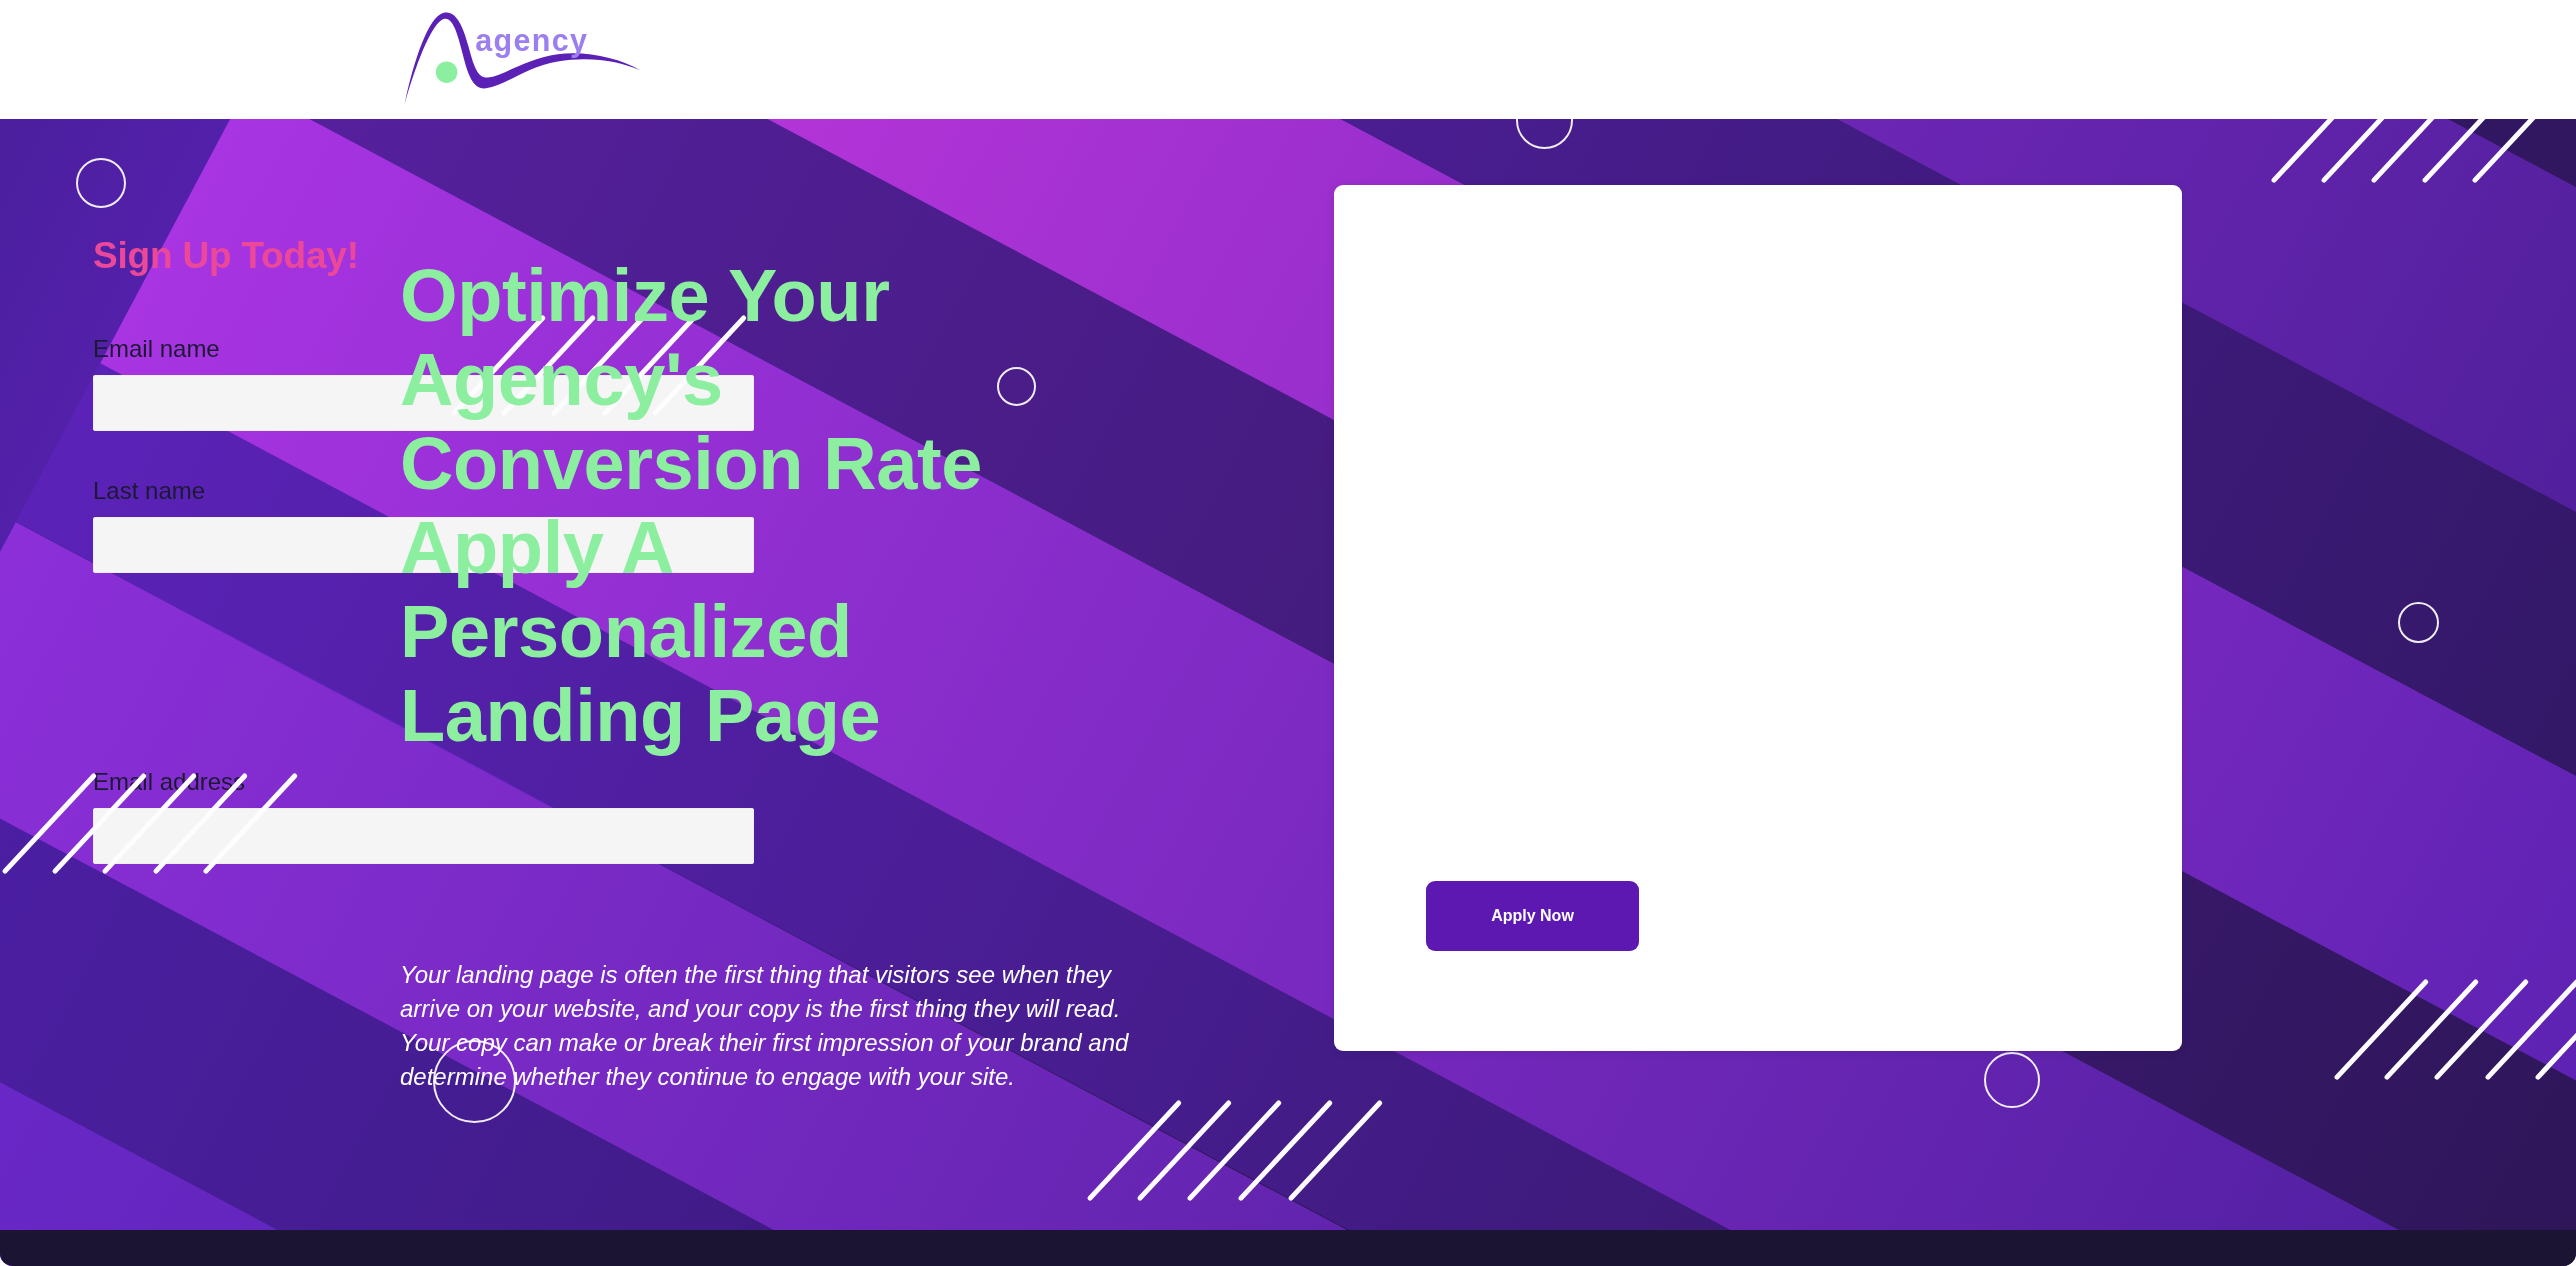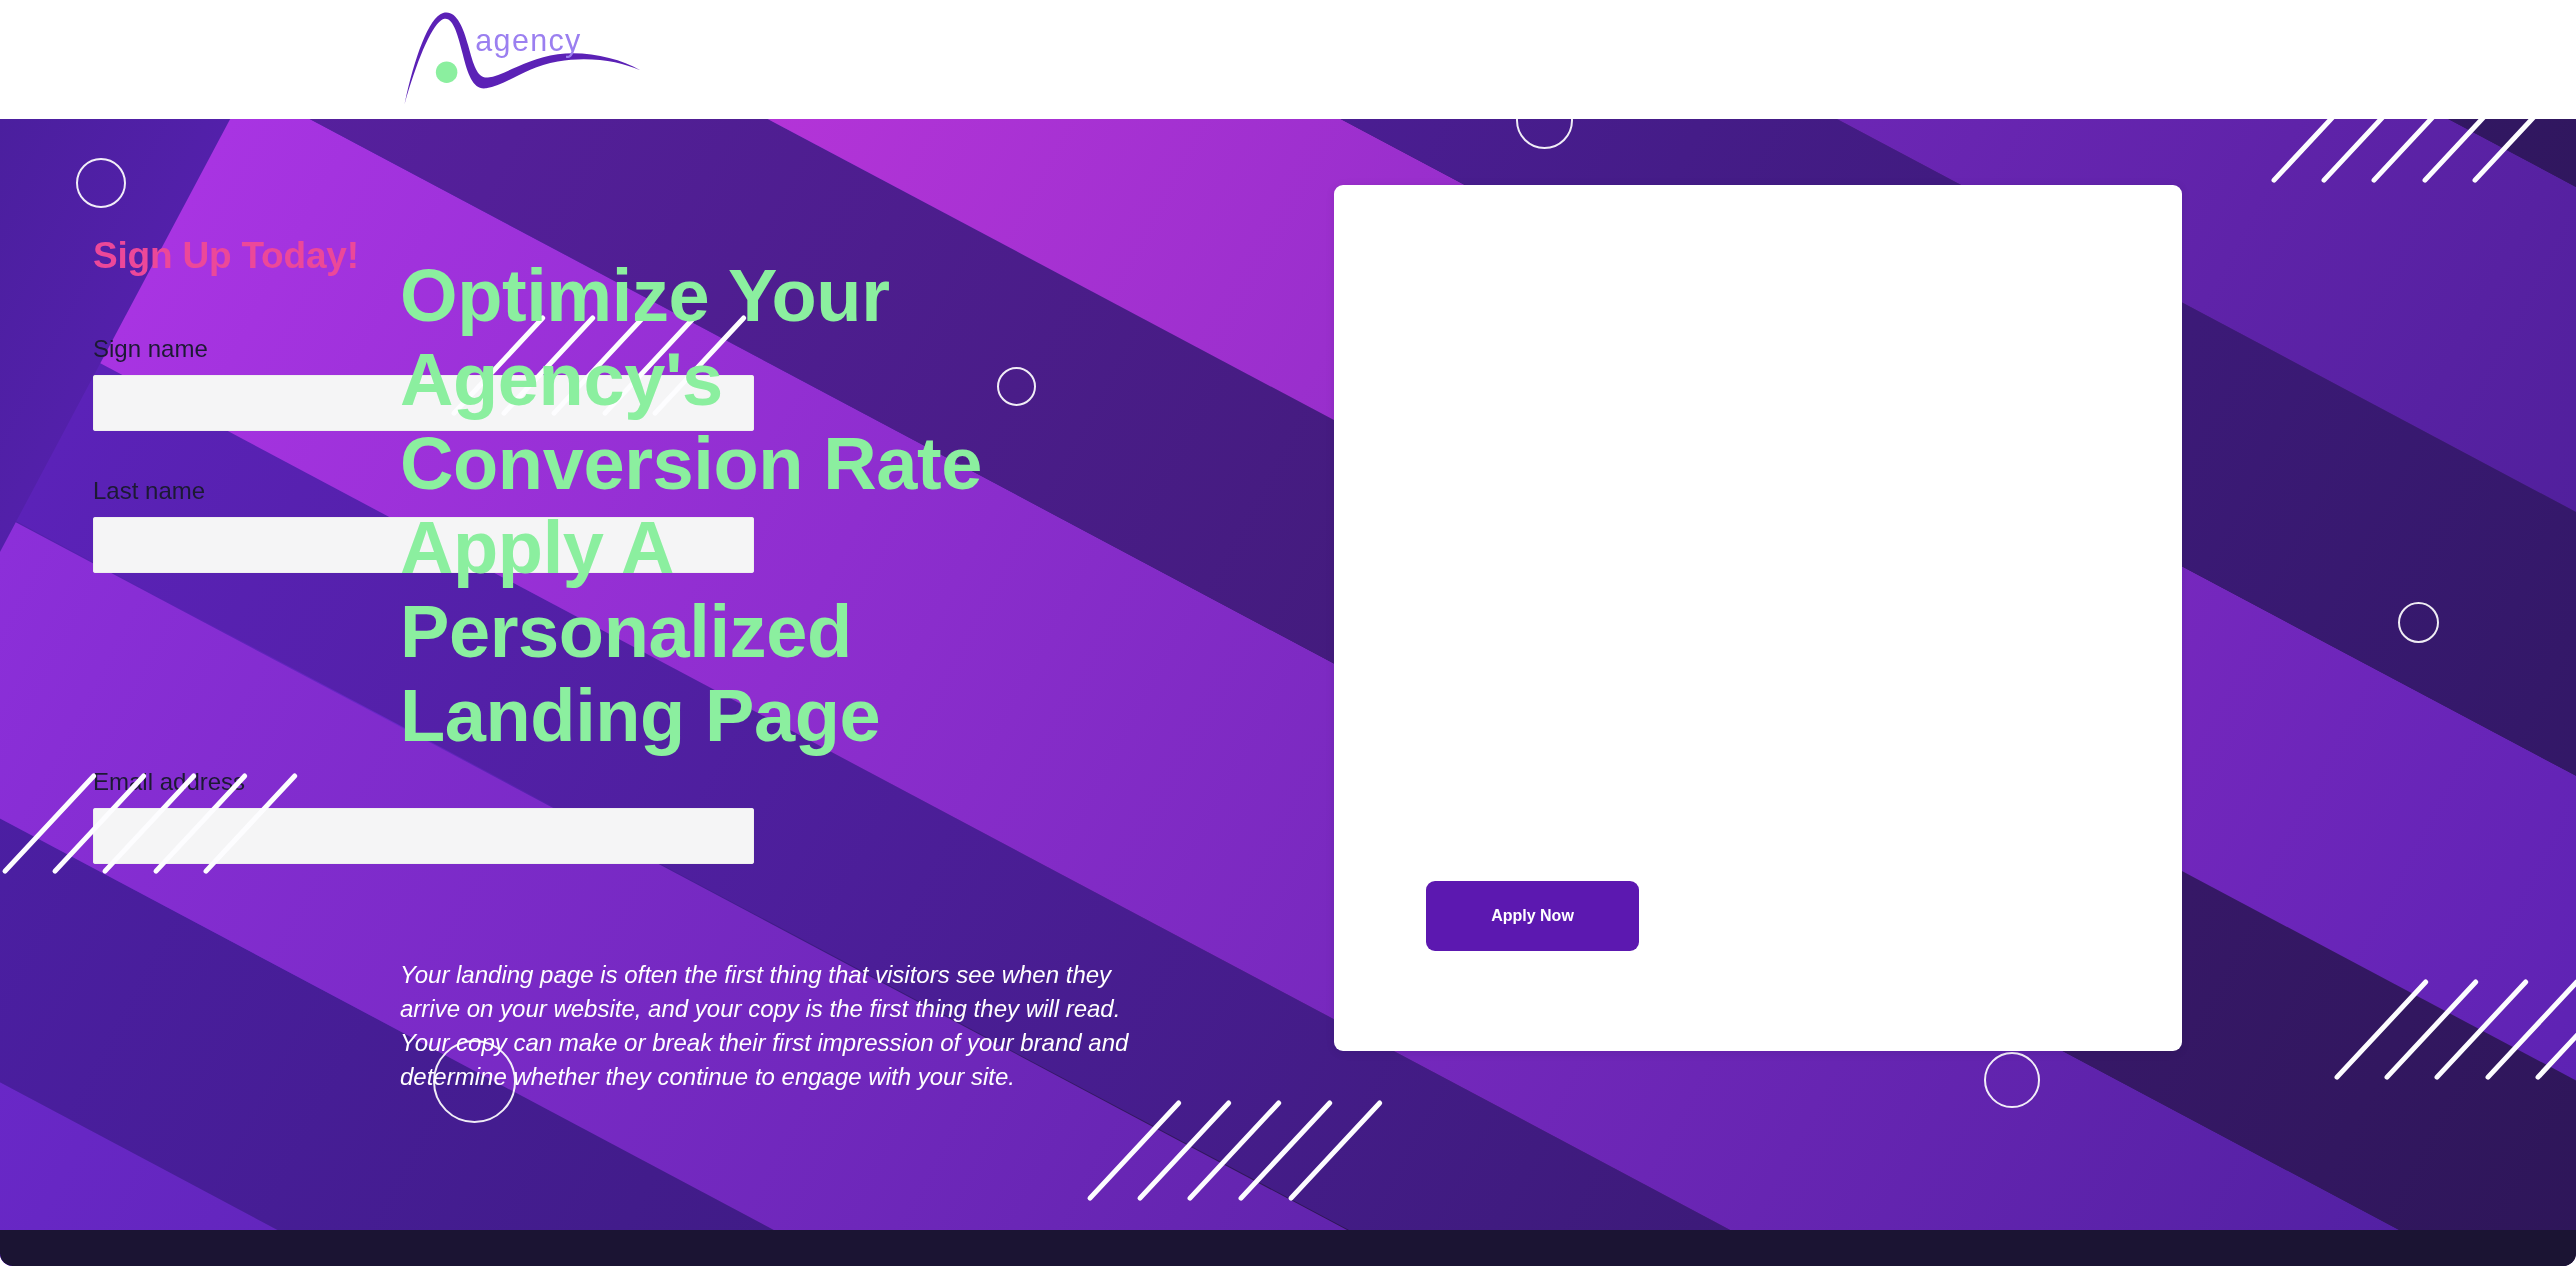--- a/index.html
+++ b/index.html
@@ -12,21 +12,21 @@
 
   
   .site-header{
     position:absolute; left:0; top:0;
     width:2576px; height:119px;
     background:#ffffff;
     z-index:30;
   }
   .logo{
     position:absolute; left:400px; top:10.8px;
-    width:251px; height:99px;
+    width:251px; height:99px;font-weight:bold;
   }
   .logo svg{ display:block; width:251px; height:99px; }
 
   
   .hero{
     position:absolute; left:0; top:119px;
     width:2576px; height:1147px;
     overflow:hidden;
     border-bottom-left-radius:12.6px;
     border-bottom-right-radius:12.6px;
@@ -248,21 +248,21 @@
     <h1 class="headline">Optimize Your Agency's Conversion Rate Apply A Personalized Landing Page</h1>
     <p class="subcopy">Your landing page is often the first thing that visitors see when they arrive on your website, and your copy is the first thing they will read. Your copy can make or break their first impression of your brand and determine whether they continue to engage with your site.</p>
   </div>
 </section>
 
 <div class="signup-card"></div>
 
 <h2 class="card-title">Sign Up Today!</h2>
 
 <div class="field" style="top:334px;">
-  <label class="field-label">Sign name</label>
+  <label class="field-label">Email name</label>
   <input class="field-input" type="text" value="" placeholder="" style="">
 </div>
 
 <div class="field" style="top:460px;margin-top:16px;">
   <label class="field-label">Last name</label>
   <input class="field-input" type="text" value="" style="">
 </div>
 
 <div class="field" style="top:767px;">
   <label class="field-label">Email address</label>

